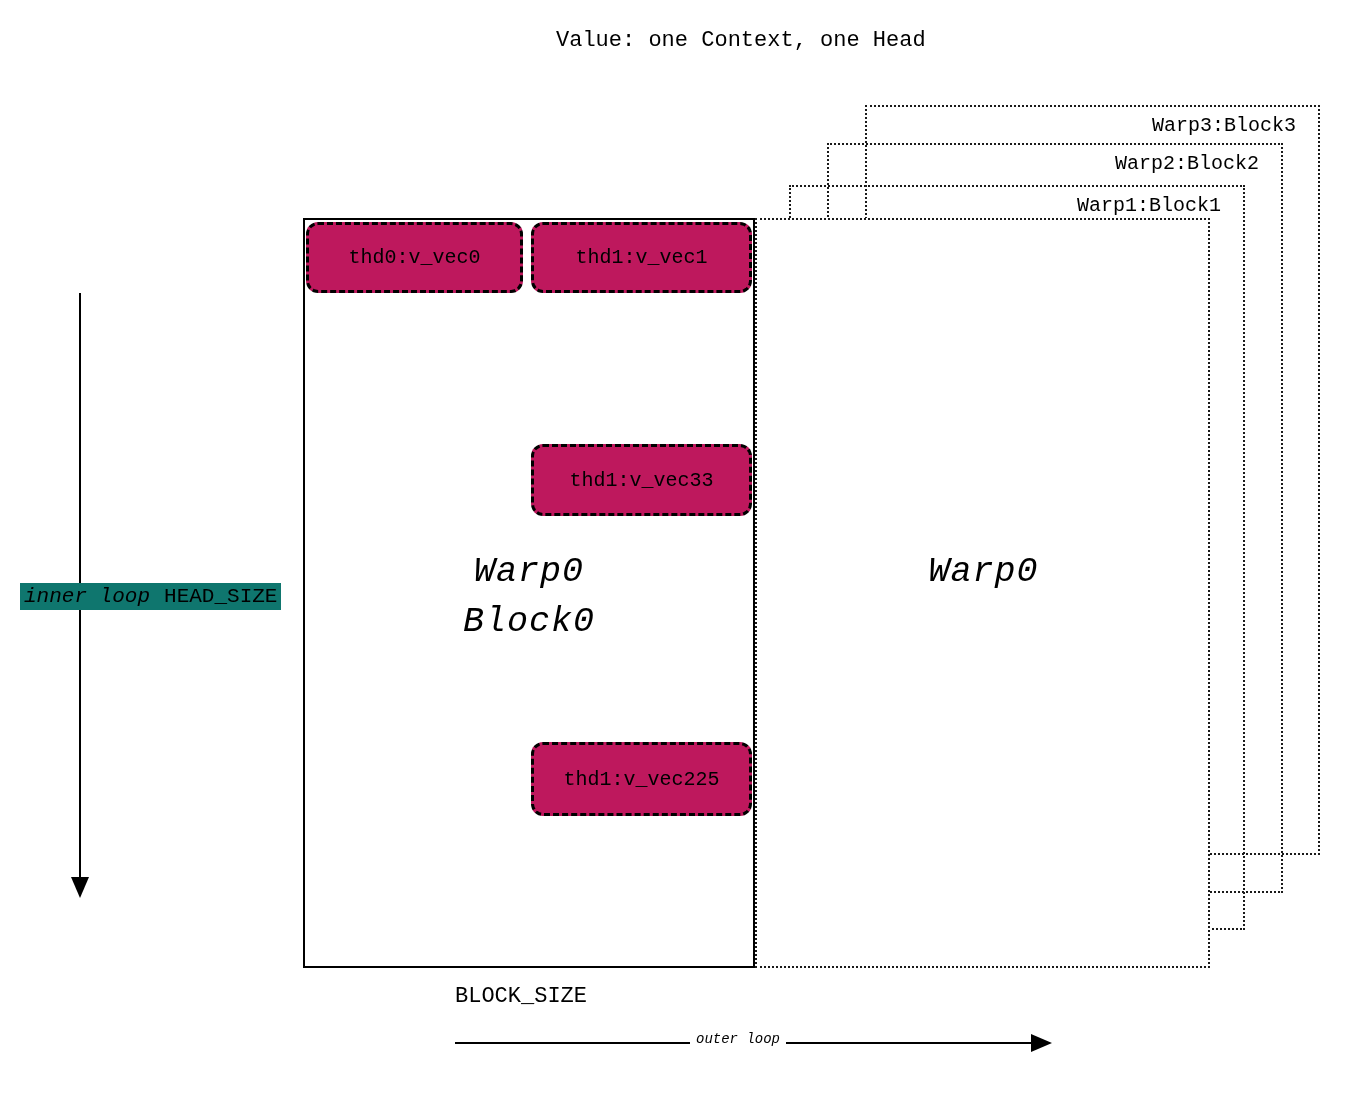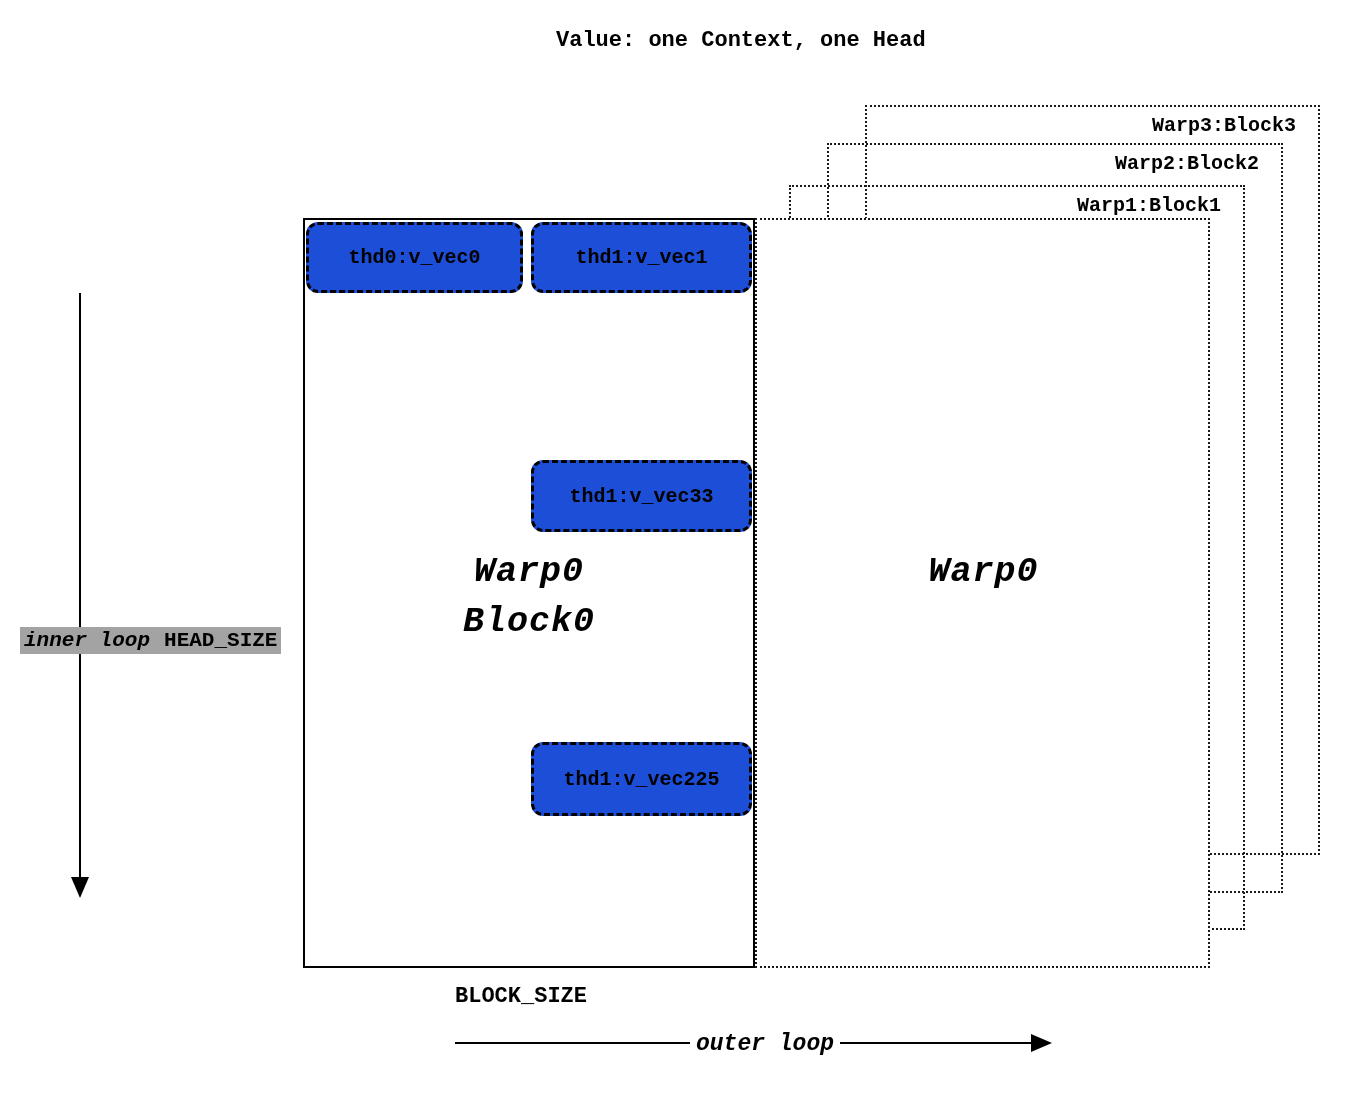--- a/index.html
+++ b/index.html
@@ -3,21 +3,21 @@
 <meta charset="utf-8">
 <style>
   * { margin: 0; padding: 0; box-sizing: border-box; }
   html, body { background: #ffffff; }
   .canvas {
     position: relative;
     width: 1364px;
     height: 1098px;
     background: #ffffff;
     font-family: "Liberation Mono", "DejaVu Sans Mono", monospace;
-    font-weight: bold;
+    font-weight: normal;
     color: #000;
     overflow: hidden;
   }
 
   .title {
     position: absolute;
     left: 556px; top: 28px;
     font-size: 22px;
     white-space: nowrap;
   }
@@ -61,31 +61,31 @@
     letter-spacing: 1px;
   }
   .warp-label.block0 { left: 303px; top: 547px; width: 452px; }
   .warp-label.block4 { left: 756px; top: 547px; width: 455px; }
 
   
   .vec-box {
     position: absolute;
     border: 3px dashed #000;
     border-radius: 12px;
-    background: #1d4ed8;
+    background: #be185d;
     display: flex;
     align-items: center;
     justify-content: center;
     font-size: 20px;
     white-space: nowrap;
   }
   .r1l { left: 306px; top: 222px; width: 217px; height: 71px; }
   .r1r { left: 531px; top: 222px; width: 221px; height: 71px; }
   .r2l { left: 306px; top: 444px; width: 217px; height: 72px; }
-  .r2r { left: 531px; top: 460px; width: 221px; height: 72px; }
+  .r2r { left: 531px; top: 444px; width: 221px; height: 72px; }
   .r3l { left: 306px; top: 742px; width: 217px; height: 74px; }
   .r3r { left: 531px; top: 742px; width: 221px; height: 74px; text-align: right; }
 
   
   .vline {
     position: absolute;
     left: 79px; top: 293px;
     width: 2px; height: 586px;
     background: #000;
   }
@@ -93,25 +93,24 @@
     position: absolute;
     left: 71px; top: 877px;
     width: 0; height: 0;
     border-left: 9px solid transparent;
     border-right: 9px solid transparent;
     border-top: 21px solid #000;
   }
   .inner-label {
     position: absolute;
     left: 20px; top: 583px;
-    background: #a3a3a3;
+    background: #0f766e;
     font-size: 21px;
     padding: 2px 4px;
     white-space: nowrap;
-    margin-top: 44px;
   }
   .inner-label .it { font-style: italic; }
   .inner-label .hs { margin-left: 14px; }
 
   
   .block-size {
     position: absolute;
     left: 455px; top: 984px;
     font-size: 22px;
     white-space: nowrap;
@@ -127,21 +126,21 @@
     left: 1031px; top: 1034px;
     width: 0; height: 0;
     border-top: 9px solid transparent;
     border-bottom: 9px solid transparent;
     border-left: 21px solid #000;
   }
   .outer-label {
     position: absolute;
     left: 690px; top: 1031px;
     background: #ffffff;
-    font-size: 23px;
+    font-size: 14px;
     font-style: italic;
     padding: 0 6px;
     white-space: nowrap;
   }
 </style>
 </head>
 <body>
 
 <div class="canvas">
 

